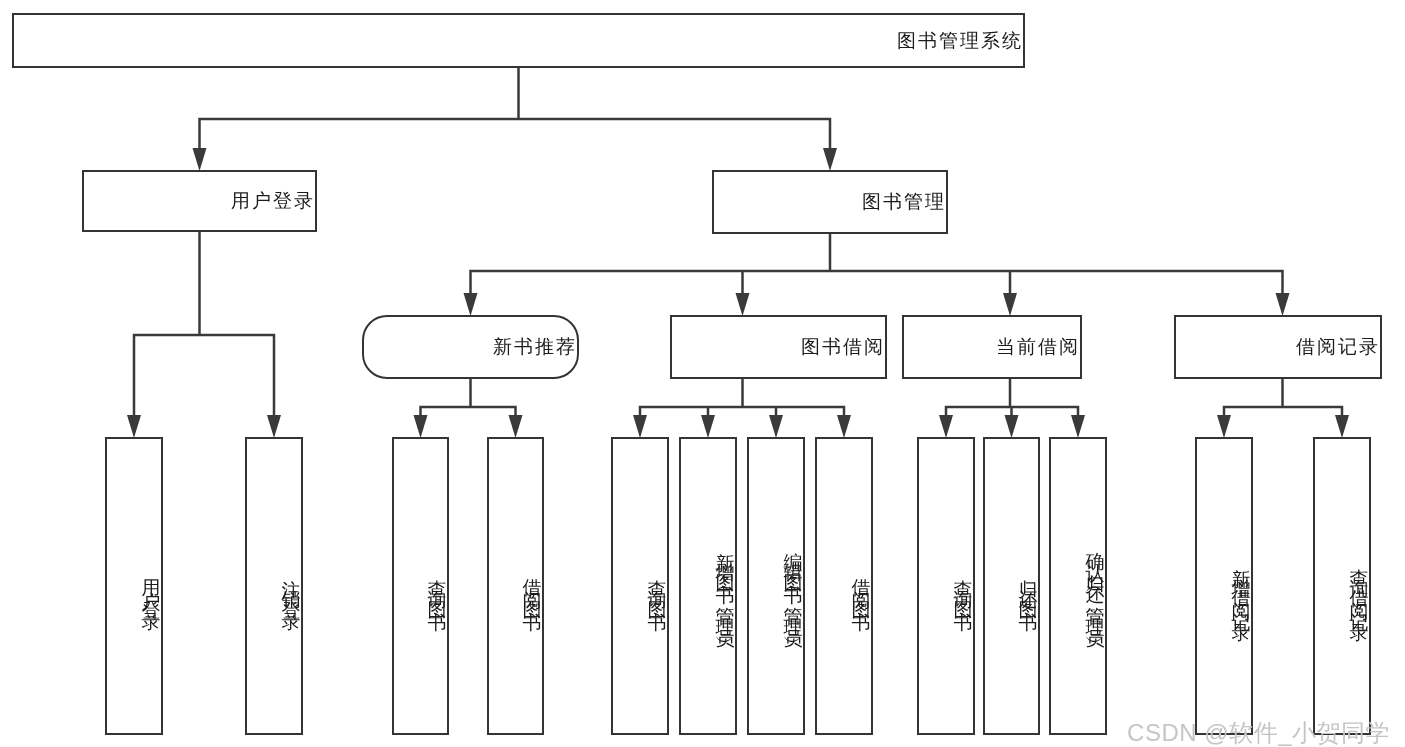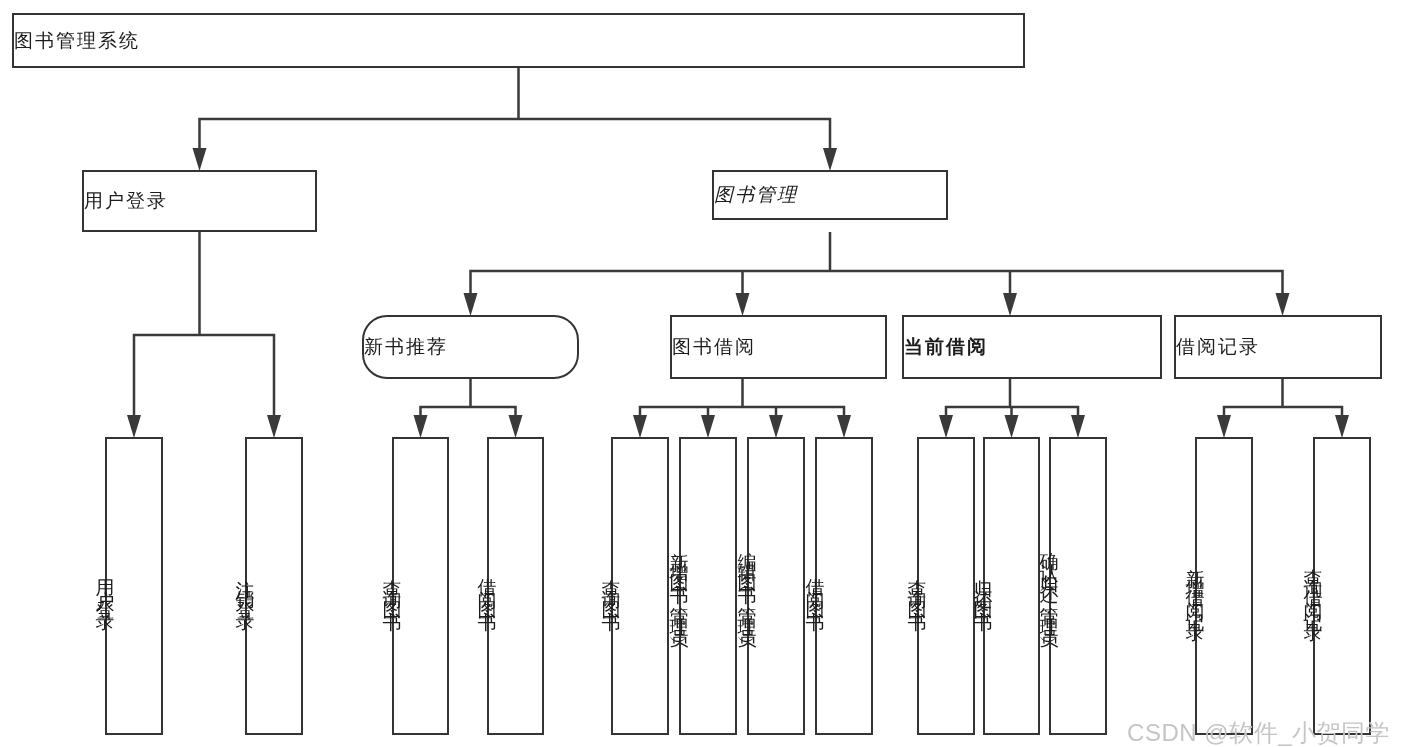--- a/index.html
+++ b/index.html
@@ -17,21 +17,21 @@
     width: 1405px; height: 747px;
     pointer-events: none;
   }
   .node {
     position: absolute;
     box-sizing: border-box;
     background: #ffffff;
     border: 2.5px solid #343434;
     display: flex;
     align-items: center;
-    justify-content: flex-start;
+    justify-content: flex-end;
     color: #1c1c1c;
     z-index: 2;
   }
   .node.h span {
     font-size: 19px;
     letter-spacing: 2px;
     white-space: nowrap;
   }
   .node.v span {
     writing-mode: vertical-rl;
@@ -82,30 +82,30 @@
         <polygon points="1335,415 1349,415 1342,438"></polygon>
       </g>
     </svg>
   <div id="nodes-layer">
       <div class="node h" style="left: 12px; top: 13px; width: 1013px; height: 55px; border-color: rgb(52, 52, 52); background: rgb(255, 255, 255); color: rgb(28, 28, 28);">
         <span>图书管理系统</span>
       </div>
       <div class="node h" style="left: 82px; top: 170px; width: 235px; height: 62px; border-color: rgb(52, 52, 52); background: rgb(255, 255, 255); color: rgb(28, 28, 28);">
         <span>用户登录</span>
       </div>
-      <div class="node h" style="left: 712px; top: 170px; width: 236px; height: 50px; border-color: rgb(52, 52, 52); background: rgb(255, 255, 255); color: rgb(28, 28, 28); font-style: italic;">
+      <div class="node h" style="left: 712px; top: 170px; width: 236px; height: 64px; border-color: rgb(52, 52, 52); background: rgb(255, 255, 255); color: rgb(28, 28, 28);">
         <span>图书管理</span>
       </div>
       <div class="node h" style="left: 362px; top: 315px; width: 217px; height: 64px; border-color: rgb(52, 52, 52); background: rgb(255, 255, 255); color: rgb(28, 28, 28); border-radius: 25px;">
         <span>新书推荐</span>
       </div>
       <div class="node h" style="left: 634px; top: 315px; width: 217px; height: 64px; border-color: rgb(52, 52, 52); background: rgb(255, 255, 255); color: rgb(28, 28, 28); margin-left: 36px;">
         <span>图书借阅</span>
       </div>
-      <div class="node h" style="left: 902px; top: 315px; width: 260px; height: 64px; border-color: rgb(52, 52, 52); background: rgb(255, 255, 255); color: rgb(28, 28, 28); font-weight: bold;">
+      <div class="node h" style="left: 902px; top: 315px; width: 180px; height: 64px; border-color: rgb(52, 52, 52); background: rgb(255, 255, 255); color: rgb(28, 28, 28);">
         <span>当前借阅</span>
       </div>
       <div class="node h" style="left: 1174px; top: 315px; width: 208px; height: 64px; border-color: rgb(52, 52, 52); background: rgb(255, 255, 255); color: rgb(28, 28, 28);">
         <span>借阅记录</span>
       </div>
       <div class="node v" style="left: 105px; top: 437px; width: 58px; height: 298px; border-color: rgb(52, 52, 52); background: rgb(255, 255, 255); color: rgb(28, 28, 28);">
         <span>用户登录</span>
       </div>
       <div class="node v" style="left: 245px; top: 437px; width: 58px; height: 298px; border-color: rgb(52, 52, 52); background: rgb(255, 255, 255); color: rgb(28, 28, 28);">
         <span>注销登录</span>

